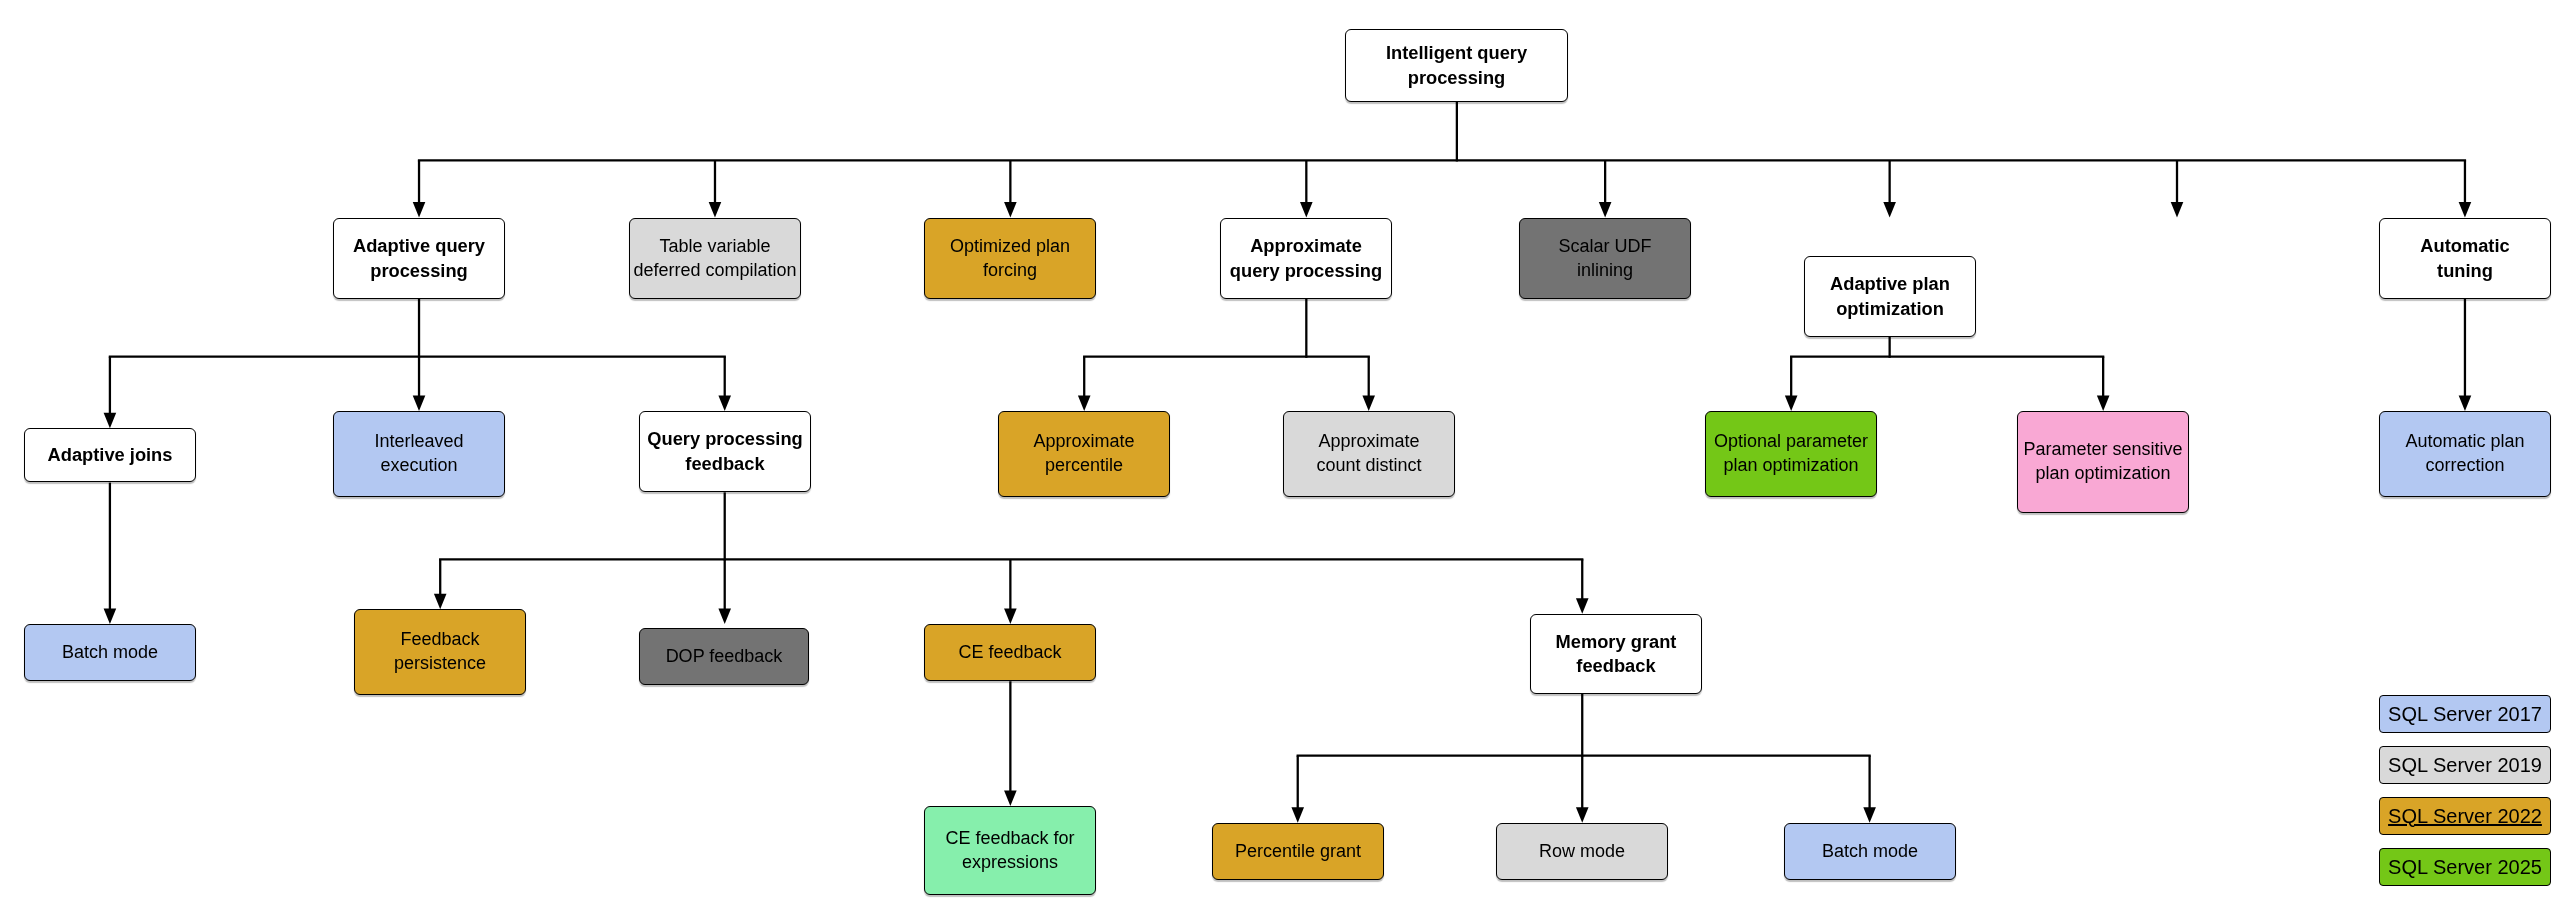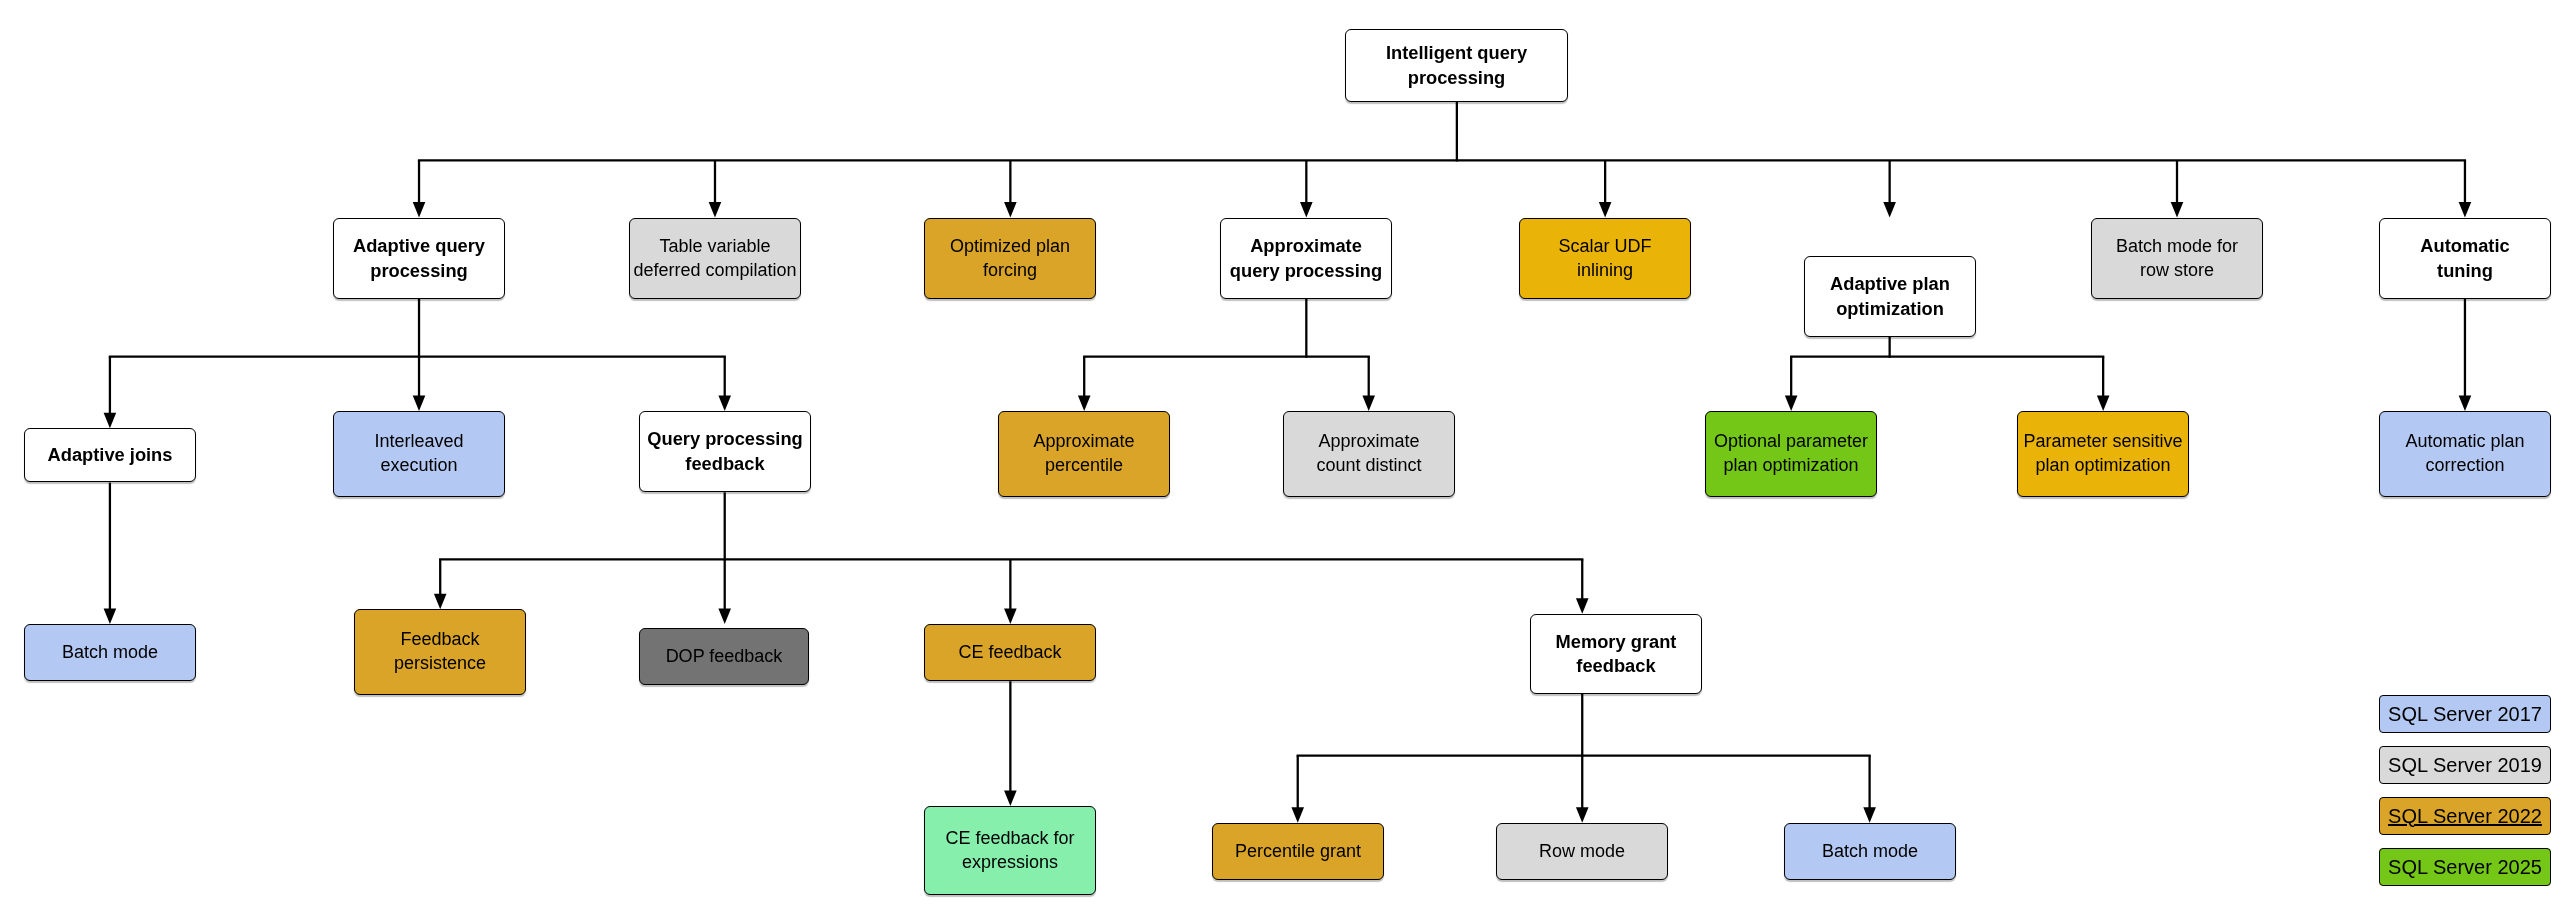--- a/index.html
+++ b/index.html
@@ -98,40 +98,38 @@
       <div class="node bold" style="left: 1345px; top: 29px; width: 223px; height: 73px; background: rgb(255, 255, 255);">Intelligent query
 processing</div>
       <div class="node bold" style="left: 333px; top: 218px; width: 172px; height: 81px; background: rgb(255, 255, 255);">Adaptive query
 processing</div>
       <div class="node" style="left: 629px; top: 218px; width: 172px; height: 81px; background: rgb(217, 217, 217);">Table variable
 deferred compilation</div>
       <div class="node" style="left: 924px; top: 218px; width: 172px; height: 81px; background: rgb(217, 164, 39);">Optimized plan
 forcing</div>
       <div class="node bold" style="left: 1220px; top: 218px; width: 172px; height: 81px; background: rgb(255, 255, 255);">Approximate
 query processing</div>
-      <div class="node" style="left: 1519px; top: 218px; width: 172px; height: 81px; background: #eab308;">Scalar UDF
+      <div class="node" style="left: 1519px; top: 218px; width: 172px; height: 81px; background: #737373;">Scalar UDF
 inlining</div>
       <div class="node bold" style="left: 1804px; top: 218px; width: 172px; height: 81px; background: rgb(255, 255, 255); margin-top: 38px;">Adaptive plan
 optimization</div>
-      <div class="node" style="left: 2091px; top: 218px; width: 172px; height: 81px; background: rgb(217, 217, 217);">Batch mode for
-row store</div>
       <div class="node bold" style="left: 2379px; top: 218px; width: 172px; height: 81px; background: rgb(255, 255, 255);">Automatic
 tuning</div>
       <div class="node bold" style="left: 24px; top: 428px; width: 172px; height: 54px; background: rgb(255, 255, 255);">Adaptive joins</div>
       <div class="node" style="left: 333px; top: 411px; width: 172px; height: 86px; background: rgb(179, 200, 242);">Interleaved
 execution</div>
       <div class="node bold" style="left: 639px; top: 411px; width: 172px; height: 81px; background: rgb(255, 255, 255);">Query processing
 feedback</div>
       <div class="node" style="left: 998px; top: 411px; width: 172px; height: 86px; background: rgb(217, 164, 39);">Approximate
 percentile</div>
       <div class="node" style="left: 1283px; top: 411px; width: 172px; height: 86px; background: rgb(217, 217, 217);">Approximate
 count distinct</div>
       <div class="node" style="left: 1705px; top: 411px; width: 172px; height: 86px; background: rgb(116, 199, 23);">Optional parameter
 plan optimization</div>
-      <div class="node" style="left: 2017px; top: 411px; width: 172px; height: 86px; background: #eab308;">Parameter sensitive
+      <div class="node" style="left: 2017px; top: 411px; width: 172px; height: 102px; background: #f9a8d4;">Parameter sensitive
 plan optimization</div>
       <div class="node" style="left: 2379px; top: 411px; width: 172px; height: 86px; background: rgb(179, 200, 242);">Automatic plan
 correction</div>
       <div class="node" style="left: 24px; top: 624px; width: 172px; height: 57px; background: rgb(179, 200, 242);">Batch mode</div>
       <div class="node" style="left: 354px; top: 609px; width: 172px; height: 86px; background: rgb(217, 164, 39);">Feedback
 persistence</div>
       <div class="node" style="left: 639px; top: 628px; width: 170px; height: 57px; background: #737373;">DOP feedback</div>
       <div class="node" style="left: 924px; top: 624px; width: 172px; height: 57px; background: rgb(217, 164, 39);">CE feedback</div>
       <div class="node bold" style="left: 1496px; top: 614px; width: 172px; height: 80px; background: rgb(255, 255, 255); margin-left: 34px;">Memory grant
 feedback</div>

